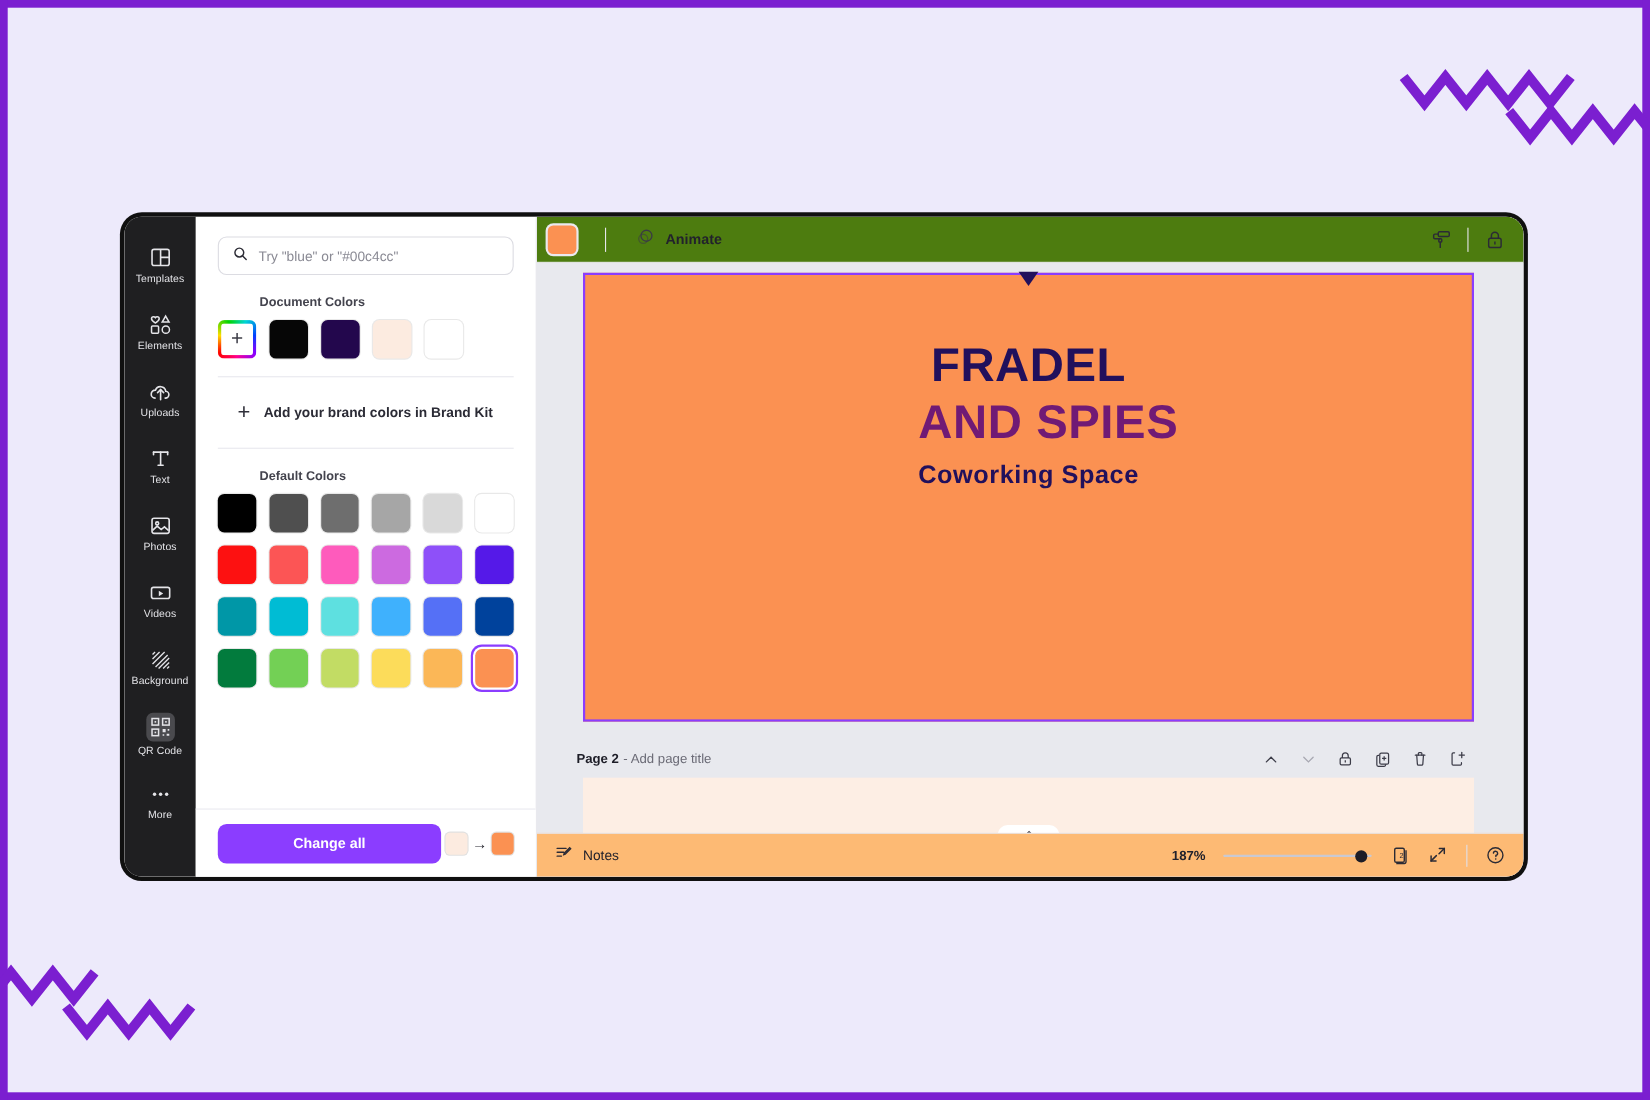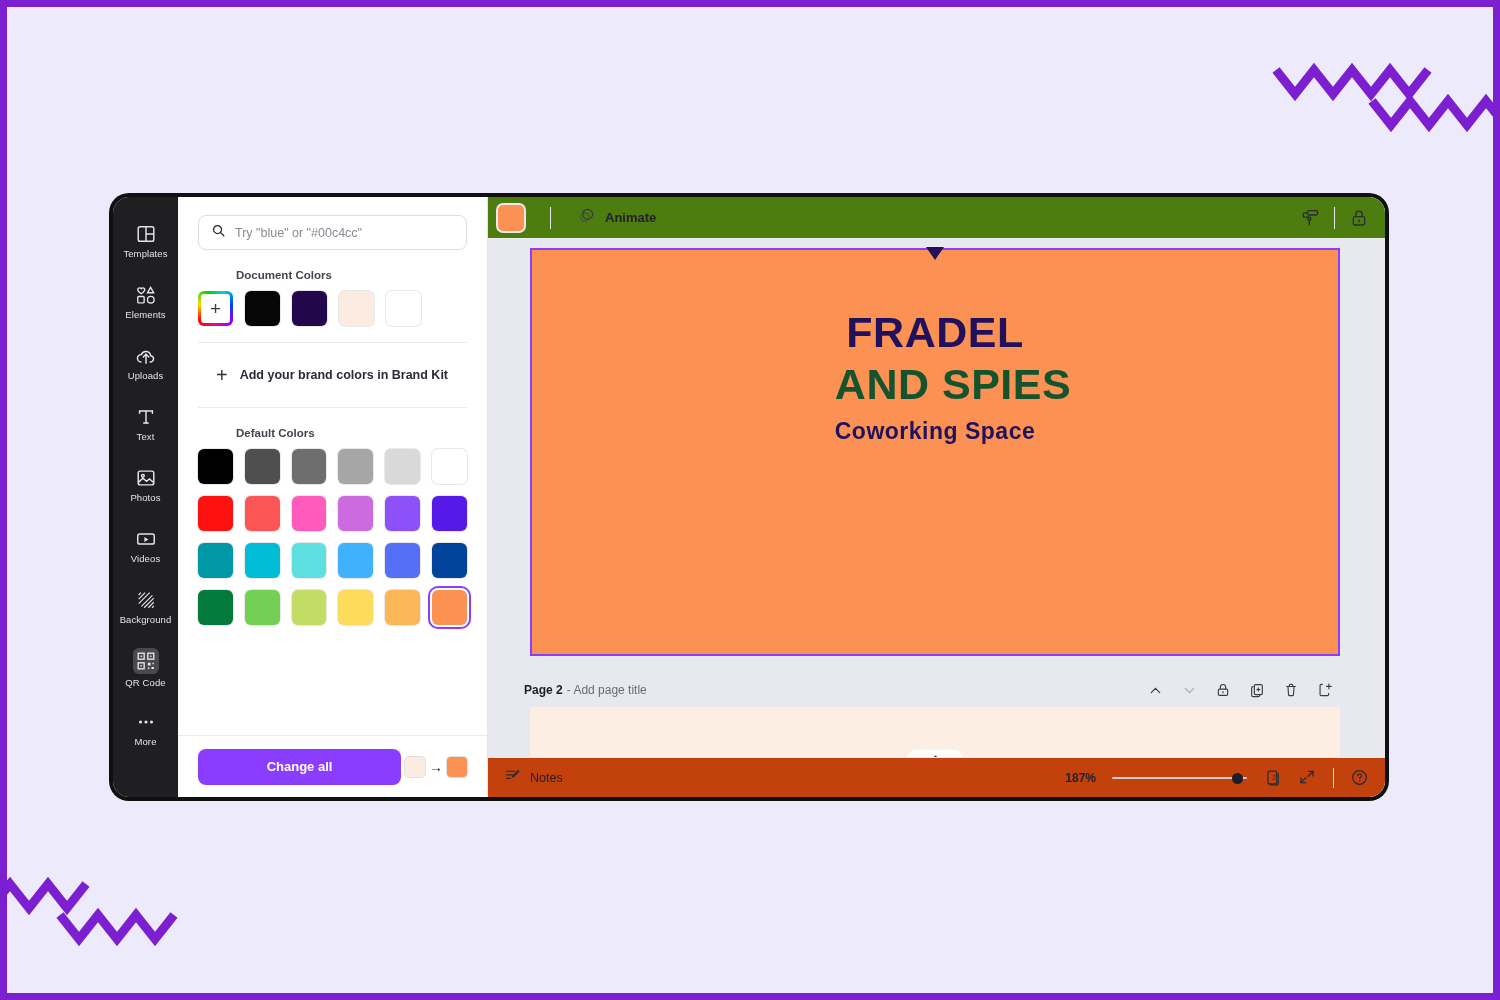--- a/index.html
+++ b/index.html
@@ -175,21 +175,21 @@
   #notes-pull {
     position: absolute; left: 50%; transform: translateX(-50%);
     bottom: -1px; width: 56px; height: 18px;
     background: #fff; border-radius: 9px 9px 0 0;
     display: flex; align-items: flex-start; justify-content: center;
     font-size: 10px; color: #44444e; padding-top: 2px; pointer-events: auto;
     cursor: pointer;
   }
 
   #bottom-bar {
-    height: 40px; background: #c2410c; border-top: 1px solid #e7e7ed;
+    height: 40px; background: #fdba74; border-top: 1px solid #e7e7ed;
     display: flex; align-items: center; padding: 0 16px; gap: 10px;
     flex: 0 0 40px;
   }
   #notes-btn { display: flex; align-items: center; gap: 9px; cursor: pointer; }
   #notes-label { font-size: 12.5px; color: #22222c; }
   #bb-right { margin-left: auto; display: flex; align-items: center; gap: 16px; }
   #zoom-pct { font-size: 12px; font-weight: bold; color: #22222c; }
   #zoom-slider { position: relative; width: 135px; height: 14px; cursor: pointer; }
   #zoom-track { position: absolute; top: 6px; left: 0; width: 135px; height: 2px; background: #c9c9d2; border-radius: 1px; }
   #zoom-knob { position: absolute; top: 2px; left: 120px; width: 11px; height: 11px; border-radius: 50%; background: #1d1d27; }
@@ -441,21 +441,21 @@
             </svg>
           </span>
         </div>
       </div>
 
       <div id="canvas-region">
 
         <div id="page1" style="background: rgb(251, 145, 82); border-color: rgb(139, 61, 255);">
           <div id="cv-mark"></div>
           <div class="cv-title" id="cv-l1" style="color: rgb(33, 16, 92);">FRADEL</div>
-          <div class="cv-title" id="cv-l2" style="color: #14532d; padding-left: 36px;">AND SPIES</div>
+          <div class="cv-title" id="cv-l2" style="color: #701a75; padding-left: 36px;">AND SPIES</div>
           <div class="cv-title" id="cv-sub" style="color: rgb(33, 16, 92);">Coworking Space</div>
         </div>
 
         <div id="page2-bar">
           <span id="p2-label">Page 2</span>
           <span id="p2-sublabel">
             <span>-</span>
             <span>Add page title</span>
           </span>
           <span id="p2-icons">

